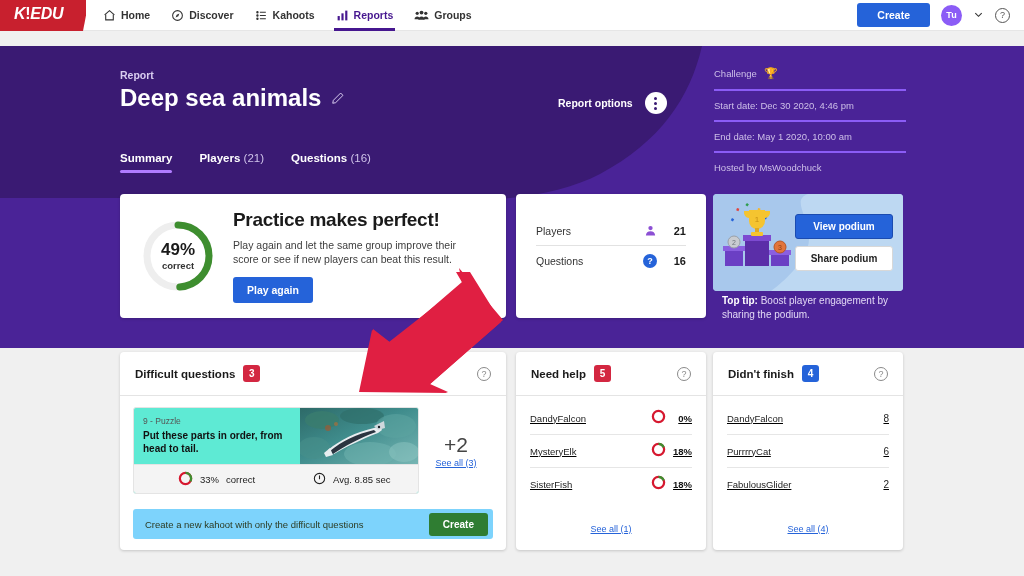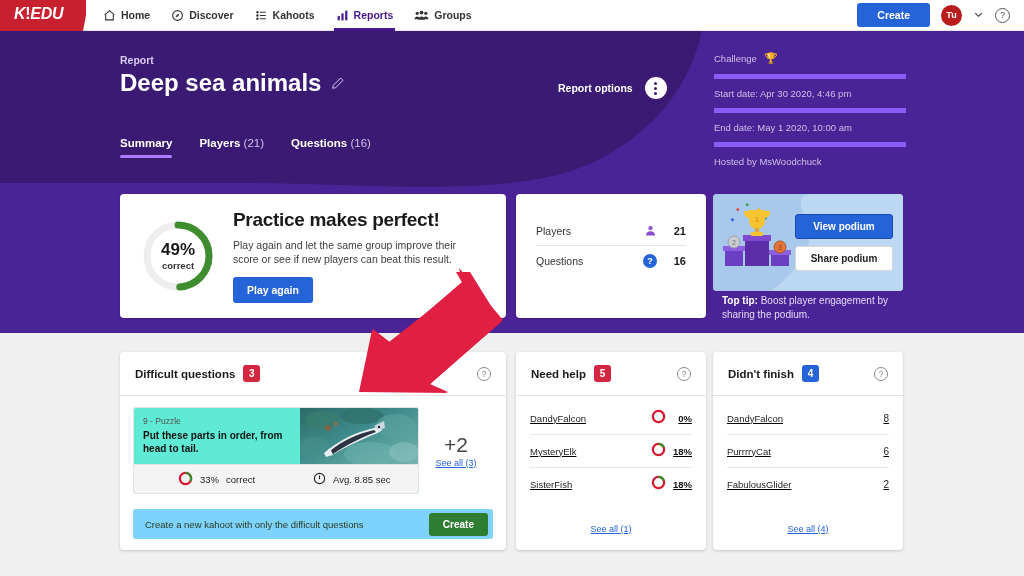--- a/index.html
+++ b/index.html
@@ -41,34 +41,34 @@
   .nav-item.active::after {
     content: ""; position: absolute; left: 0; right: 0; bottom: 0;
     height: 2.5px; background: #46178f;
   }
   .nav-right { margin-left: auto; display: flex; align-items: center; gap: 11px; padding-right: 14px; }
   .create-btn {
     background: #2563d9; color: #fff; font-size: 10.5px; font-weight: 700;
     border: none; border-radius: 3px; padding: 6px 20px; cursor: pointer;
   }
   .avatar {
-    width: 21px; height: 21px; border-radius: 50%; background: #b91c1c;
+    width: 21px; height: 21px; border-radius: 50%; background: #8b5cf6;
     color: #fff; font-size: 9px; font-weight: 700;
     display: flex; align-items: center; justify-content: center; cursor: pointer;
   }
   .chev { color: #333; font-size: 10px; cursor: pointer; }
   .help-circ {
     width: 15px; height: 15px; border-radius: 50%; border: 1.2px solid #555;
     color: #555; font-size: 9px; display: flex; align-items: center;
     justify-content: center; cursor: pointer;
   }
 
   
   .hero {
-    position: absolute; top: 31px; left: 0; width: 1024px; height: 302px;
+    position: absolute; top: 46px; left: 0; width: 1024px; height: 302px;
     background: #4a2397; overflow: hidden; z-index: 5;
   }
   .hero-curve {
     position: absolute; top: 0; left: 0; width: 1024px; height: 302px;
   }
   .hero-inner { position: relative; z-index: 3; }
   .report-kicker {
     position: absolute; left: 120px; top: 23px;
     font-size: 10.5px; font-weight: 700; color: #d9cdf0;
   }
@@ -98,21 +98,21 @@
   .tab .cnt { font-weight: 400; color: #cfc3ea; }
   .tab.active::after {
     content: ""; position: absolute; left: 0; right: 0; bottom: 0;
     height: 3px; background: #b07cff; border-radius: 2px;
   }
 
   
   .challenge-panel { position: absolute; left: 714px; top: 16px; width: 192px; }
   .cp-row {
     font-size: 9.5px; color: #cdbfe8; padding: 9px 0 9px 0;
-    border-bottom: 5px solid #8b5cf6; display: flex; align-items: center; gap: 8px;
+    border-bottom: 2px solid #8b5cf6; display: flex; align-items: center; gap: 8px;
   }
   .cp-row:last-child { border-bottom: none; }
   .cp-row.first { padding-top: 5px; }
   .trophy { font-size: 11px; }
 
   
   .card {
     background: #ffffff; border-radius: 4px;
     box-shadow: 0 1px 3px rgba(0,0,0,0.18);
   }
@@ -371,21 +371,21 @@
           <span>Questions</span>
           <span class="cnt">(16)</span>
         </div>
       </div>
 
       <div class="challenge-panel">
         <div class="cp-row first">
           <span>Challenge</span>
           <span class="trophy">🏆</span>
         </div>
-        <div class="cp-row">Start date: Apr 30 2020, 4:46 pm</div>
+        <div class="cp-row">Start date: Dec 30 2020, 4:46 pm</div>
         <div class="cp-row">End date: May 1 2020, 10:00 am</div>
         <div class="cp-row">Hosted by MsWoodchuck</div>
       </div>
     </div>
   </div>
 
   <div class="card practice-card">
     <div class="donut-big">
       <svg width="76" height="76" viewBox="0 0 76 76">
         <circle cx="38" cy="38" r="31" fill="none" stroke="#eeeeee" stroke-width="7"></circle>

